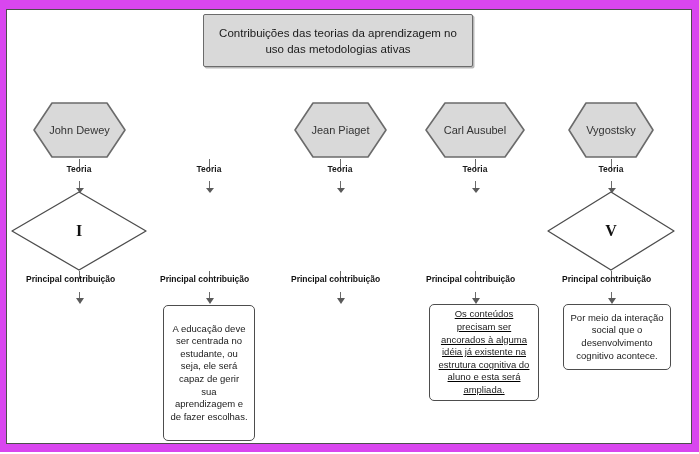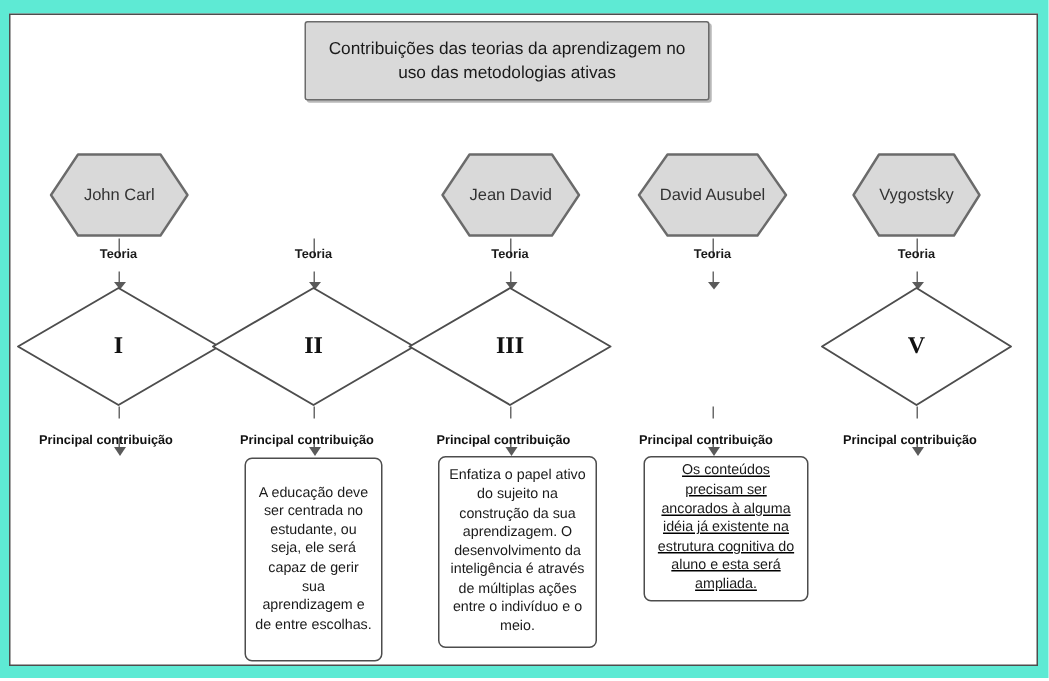--- a/index.html
+++ b/index.html
@@ -13,21 +13,21 @@
     font-family: "Liberation Sans", sans-serif;
     position: relative;
     overflow: hidden;
   }
 
   #canvas {
     position: absolute;
     left: 0; top: 0;
     width: 699px;
     height: 452px;
-    background: #5eead4;
+    background: #d946ef;
   }
 
   
   .frame {
     position: absolute;
     left: 6px;
     top: 9px;
     width: 686px;
     height: 435px;
     box-sizing: border-box;
@@ -170,21 +170,20 @@
     border-right: 4px solid transparent;
     border-top: 6px solid #5a5a5a;
   }
   .contrib-label {
     position: absolute;
     top: 274px;
     font-size: 8.5px;
     font-weight: bold;
     color: #111111;
     white-space: nowrap;
-    margin-top: 14px;
   }
 
   
   .desc-box {
     position: absolute;
     box-sizing: border-box;
     background: #ffffff;
     border: 1.3px solid #4d4d4d;
     border-radius: 5px;
     display: flex;
@@ -208,21 +207,21 @@
 
   <div class="title-box">
     <span class="title-text">Contribuições das teorias da aprendizagem no uso das metodologias ativas</span>
   </div>
 
   <div class="hex-wrap" style="left:32px; width:95px;">
     <div class="hex">
       <svg width="95" height="58" viewBox="0 0 95 58">
         <polygon points="20,2 75,2 93,29 75,56 20,56 2,29" fill="#d9d9d9" stroke="#6b6b6b" stroke-width="1.6" stroke-linejoin="round"></polygon>
       </svg>
-      <span class="hex-label">John Carl</span>
+      <span class="hex-label">John Dewey</span>
     </div>
   </div>
   <div class="conn-teoria" style="left:79px;">
     <div class="line-a"></div>
     <div class="line-b"></div>
     <div class="arrow"></div>
   </div>
   <div class="teoria-label" style="left:44px; width:70px;">Teoria</div>
 
   <div class="diamond-wrap" style="left:10px; width:138px;">
@@ -239,75 +238,60 @@
   <div class="contrib-label" style="left:26px;">Principal contribuição</div>
 
 
   <div class="conn-teoria" style="left:209px;">
     <div class="line-a"></div>
     <div class="line-b"></div>
     <div class="arrow"></div>
   </div>
   <div class="teoria-label" style="left:174px; width:70px;">Teoria</div>
 
-  <div class="diamond-wrap" style="left:140px; width:138px;">
-    <svg width="138" height="82" viewBox="0 0 138 82">
-      <polygon points="69,2 136,41 69,80 2,41" fill="#ffffff" stroke="#4d4d4d" stroke-width="1.3" stroke-linejoin="round"></polygon>
-    </svg>
-    <span class="diamond-label">II</span>
-  </div>
   <div class="conn-contrib" style="left:209px;">
     <div class="line-a"></div>
     <div class="line-b"></div>
     <div class="arrow"></div>
   </div>
   <div class="contrib-label" style="left:160px;">Principal contribuição</div>
 
   <div class="desc-box" style="left:163px; top:305px; width:92px; height:136px;">
-    <span class="desc-text">A educação deve ser centrada no estudante, ou seja, ele será capaz de gerir sua aprendizagem e de entre escolhas.</span>
+    <span class="desc-text">A educação deve ser centrada no estudante, ou seja, ele será capaz de gerir sua aprendizagem e de fazer escolhas.</span>
   </div>
 
   <div class="hex-wrap" style="left:293px; width:95px;">
     <div class="hex">
       <svg width="95" height="58" viewBox="0 0 95 58">
         <polygon points="20,2 75,2 93,29 75,56 20,56 2,29" fill="#d9d9d9" stroke="#6b6b6b" stroke-width="1.6" stroke-linejoin="round"></polygon>
       </svg>
-      <span class="hex-label">Jean David</span>
+      <span class="hex-label">Jean Piaget</span>
     </div>
   </div>
   <div class="conn-teoria" style="left:340px;">
     <div class="line-a"></div>
     <div class="line-b"></div>
     <div class="arrow"></div>
   </div>
   <div class="teoria-label" style="left:305px; width:70px;">Teoria</div>
 
-  <div class="diamond-wrap" style="left:271px; width:138px;">
-    <svg width="138" height="82" viewBox="0 0 138 82">
-      <polygon points="69,2 136,41 69,80 2,41" fill="#ffffff" stroke="#4d4d4d" stroke-width="1.3" stroke-linejoin="round"></polygon>
-    </svg>
-    <span class="diamond-label">III</span>
-  </div>
   <div class="conn-contrib" style="left:340px;">
     <div class="line-a"></div>
     <div class="line-b"></div>
     <div class="arrow"></div>
   </div>
   <div class="contrib-label" style="left:291px;">Principal contribuição</div>
 
-  <div class="desc-box" style="left:292px; top:304px; width:106px; height:128px;">
-    <span class="desc-text">Enfatiza o papel ativo do sujeito na construção da sua aprendizagem. O desenvolvimento da inteligência é através de múltiplas ações entre o indivíduo e o meio.</span>
-  </div>
 
   <div class="hex-wrap" style="left:424px; width:102px;">
     <div class="hex">
       <svg width="102" height="58" viewBox="0 0 102 58">
         <polygon points="21,2 81,2 100,29 81,56 21,56 2,29" fill="#d9d9d9" stroke="#6b6b6b" stroke-width="1.6" stroke-linejoin="round"></polygon>
       </svg>
-      <span class="hex-label">David Ausubel</span>
+      <span class="hex-label">Carl Ausubel</span>
     </div>
   </div>
   <div class="conn-teoria" style="left:475px;">
     <div class="line-a"></div>
     <div class="line-b"></div>
     <div class="arrow"></div>
   </div>
   <div class="teoria-label" style="left:440px; width:70px;">Teoria</div>
 
   <div class="conn-contrib" style="left:475px;">
@@ -342,14 +326,17 @@
     </svg>
     <span class="diamond-label">V</span>
   </div>
   <div class="conn-contrib" style="left:611px;">
     <div class="line-a"></div>
     <div class="line-b"></div>
     <div class="arrow"></div>
   </div>
   <div class="contrib-label" style="left:562px;">Principal contribuição</div>
 
+  <div class="desc-box" style="left:563px; top:304px; width:108px; height:66px;">
+    <span class="desc-text">Por meio da interação social que o desenvolvimento cognitivo acontece.</span>
+  </div>
 
 </div>
 
 </body></html>

